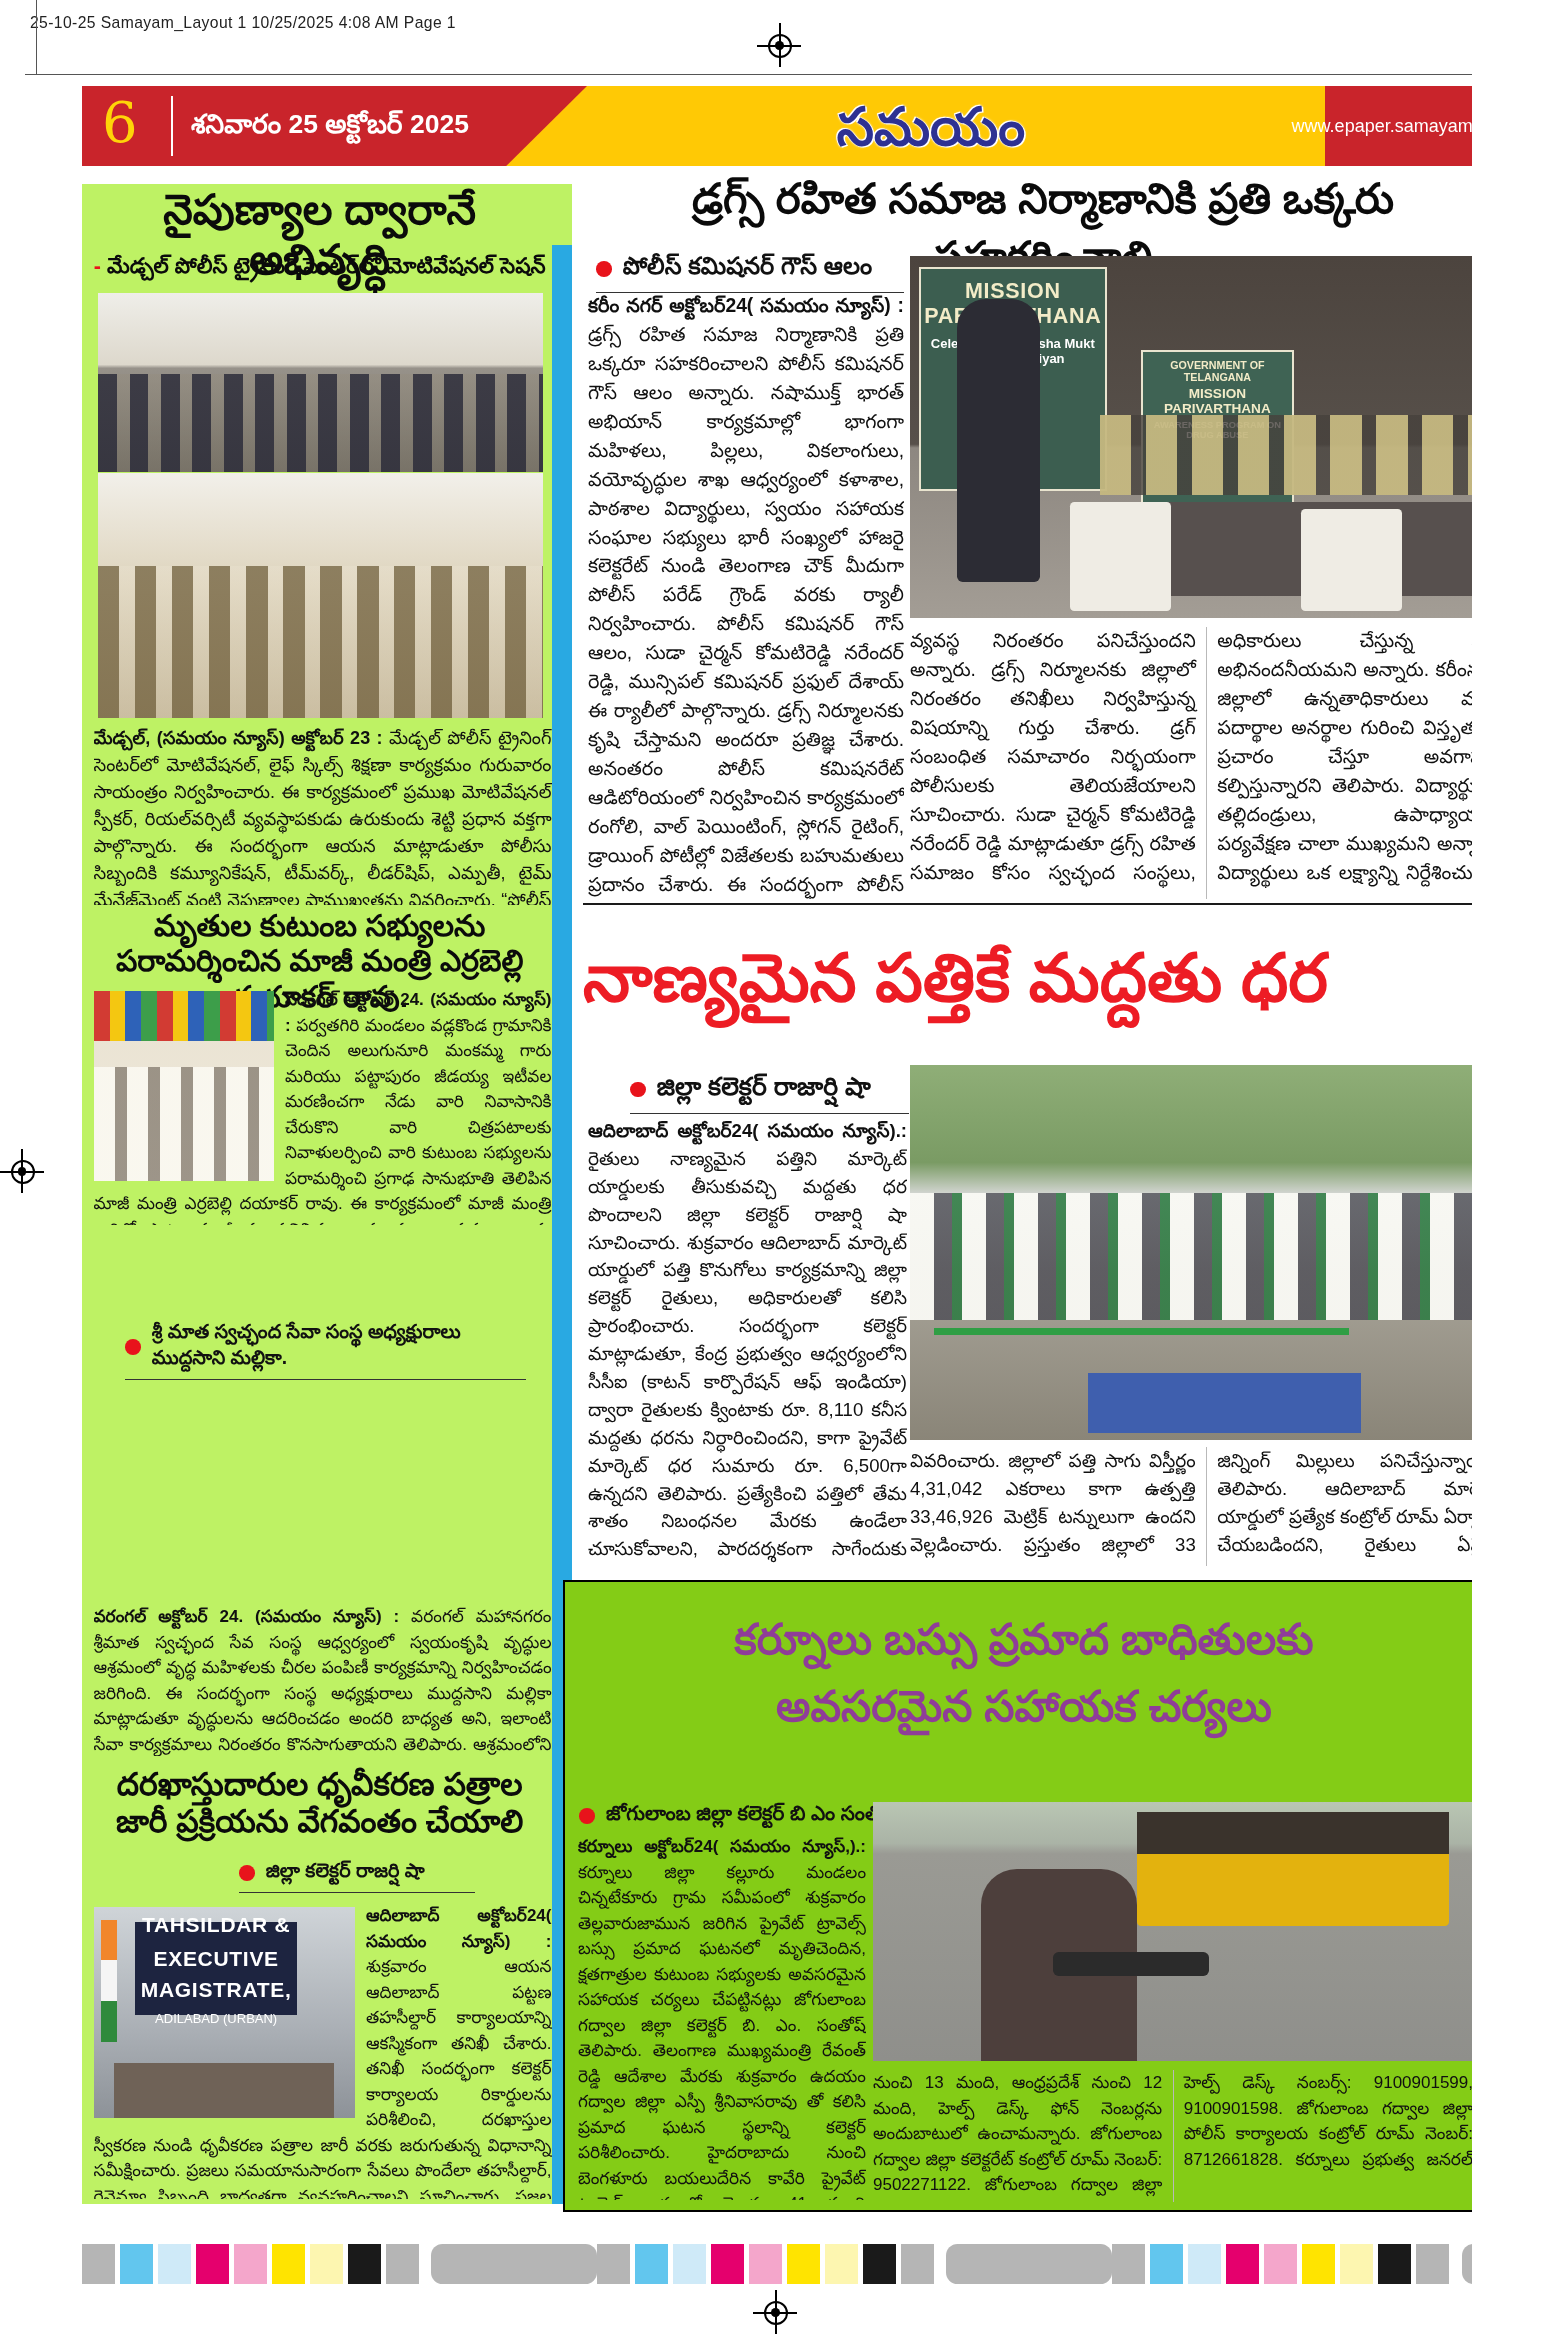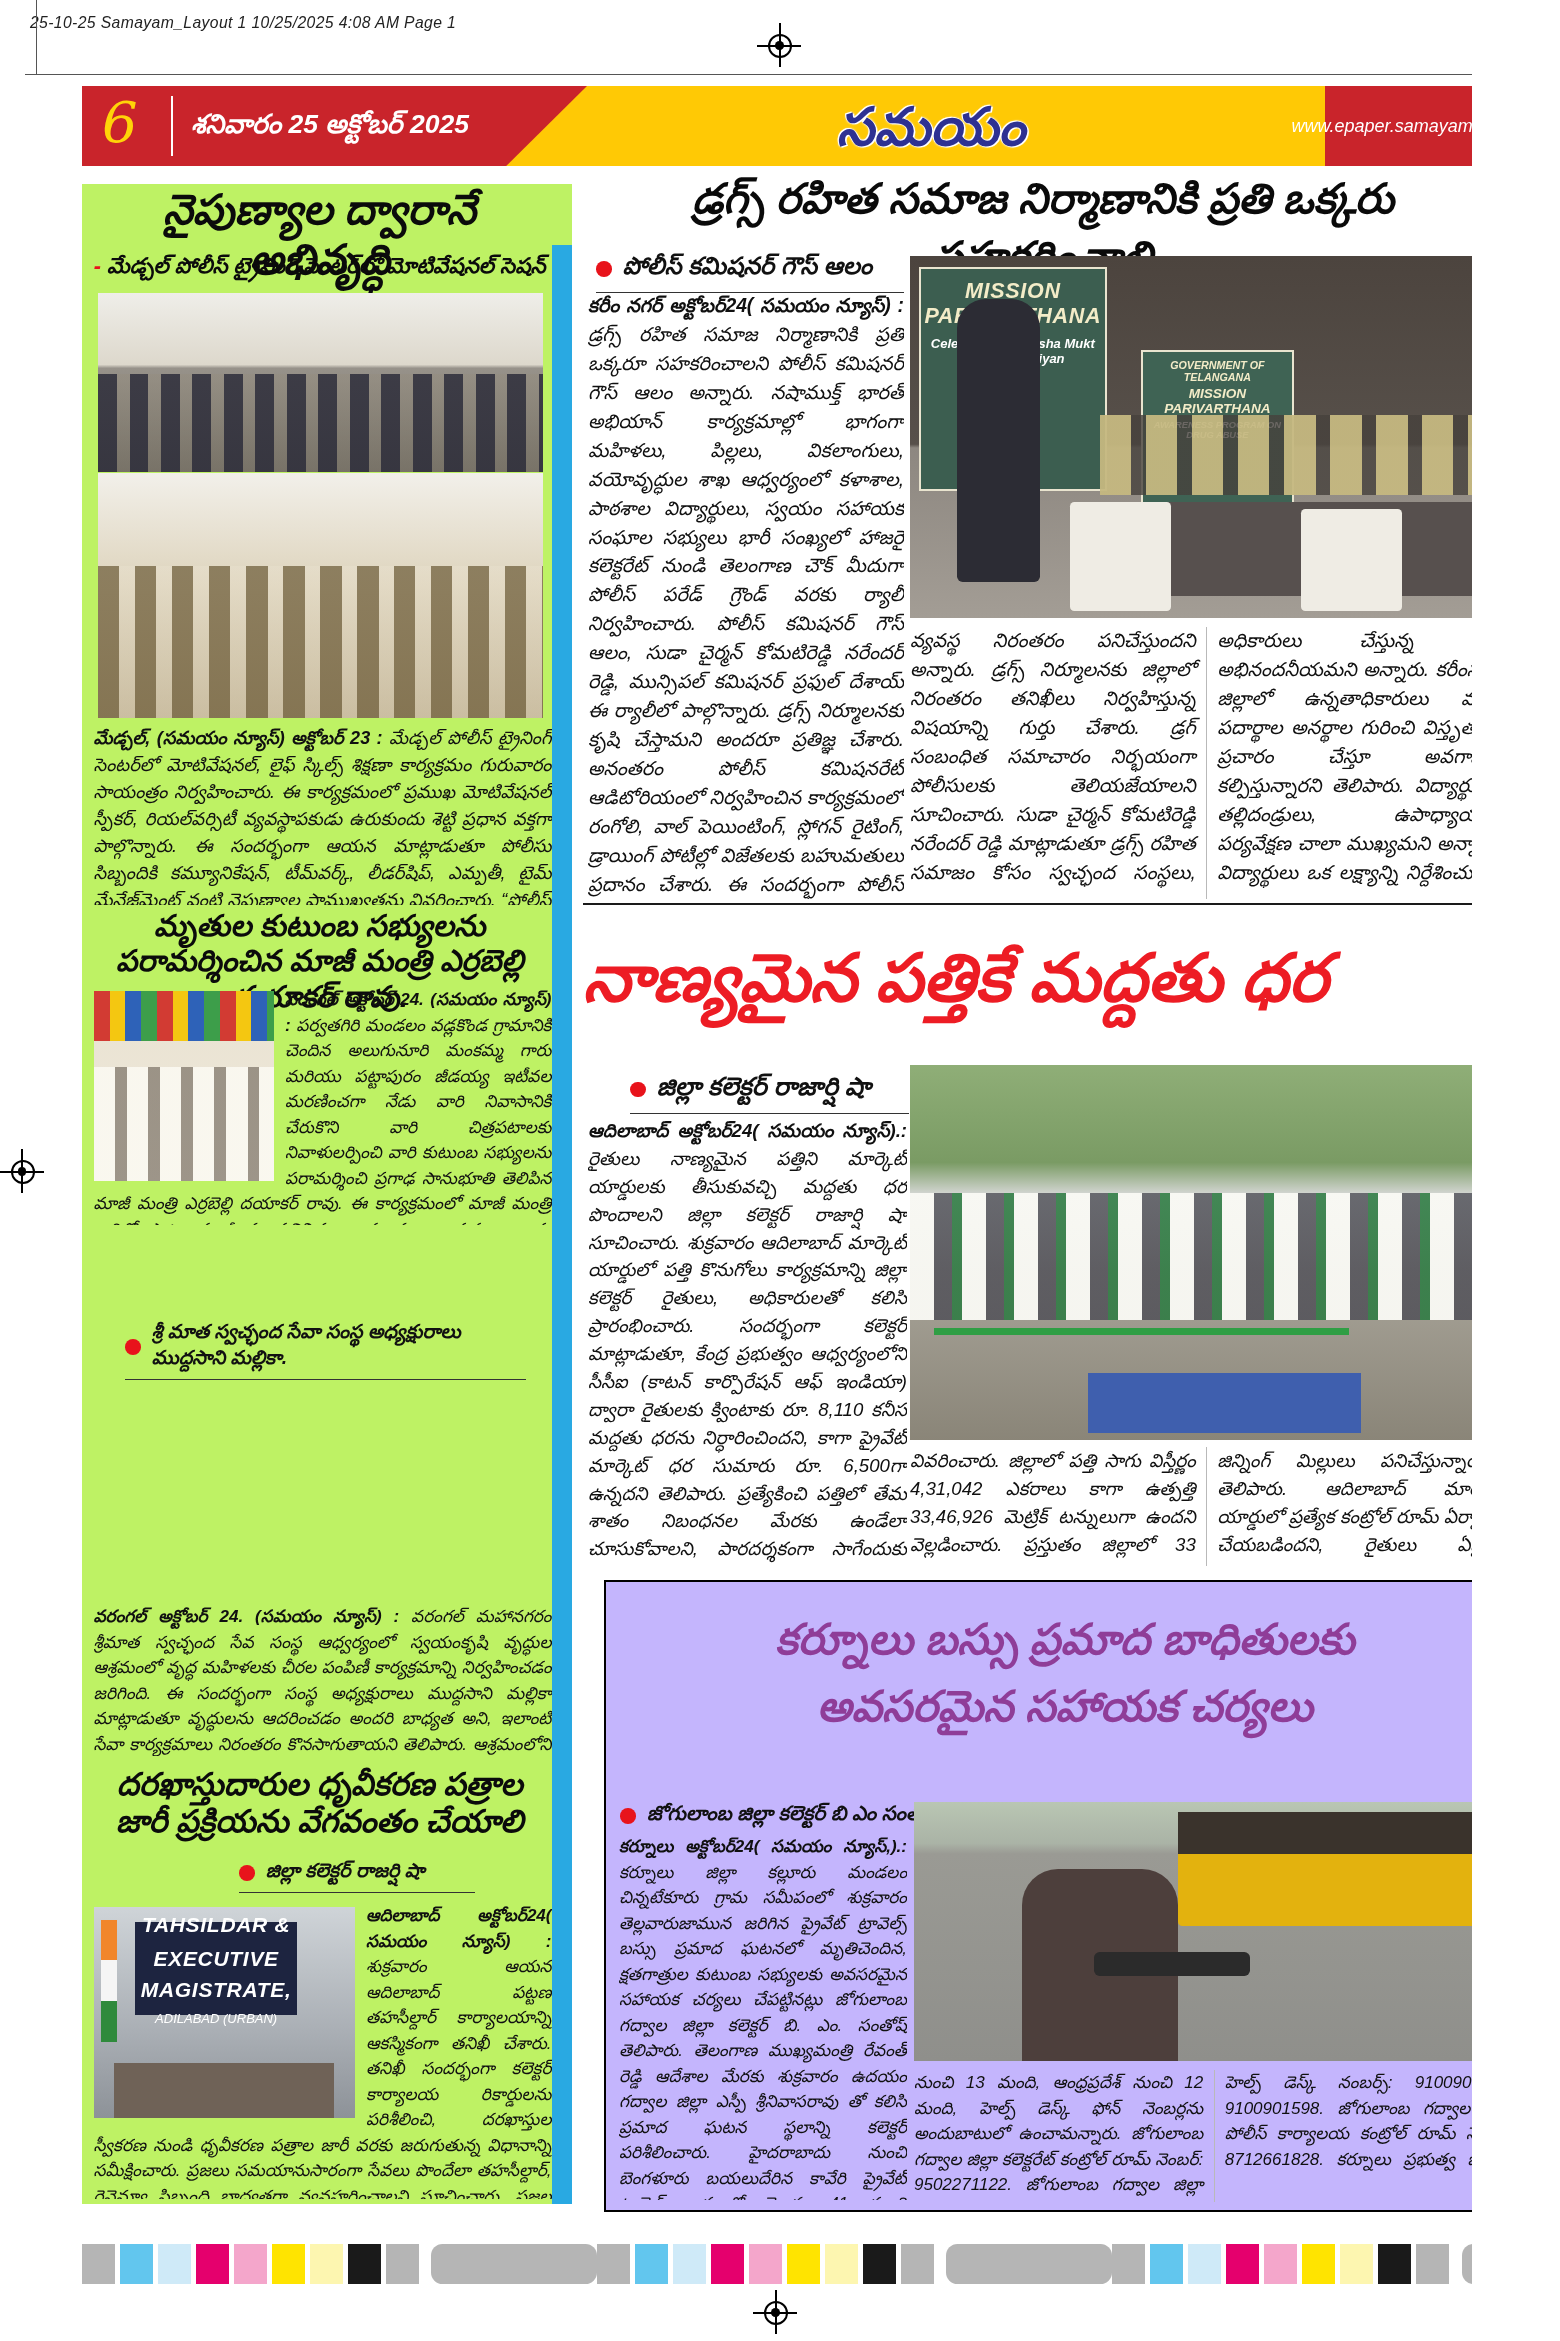--- a/index.html
+++ b/index.html
@@ -1,17 +1,17 @@
 <!DOCTYPE html>
 <html style="font-size:11.5px"><head>
 <meta charset="utf-8">
 <style>
   html,body{margin:0;padding:0;background:#ffffff;}
   #page{position:relative;width:1472px;height:2342px;background:#fff;
-        font-family:"Liberation Sans","DejaVu Sans",sans-serif;color:#111;overflow:hidden;font-style:italic;}
+        font-family:"Liberation Sans","DejaVu Sans",sans-serif;color:#111;overflow:hidden;}
   .abs{position:absolute;}
   
   .slug{left:30px;top:14.3px;font-size:15.7px;color:#222;letter-spacing:0.4px;}
   .hairline-top{left:25px;top:74px;width:1512px;height:1.4px;background:#555;}
   .tickL{left:36px;top:0;width:1.4px;height:74px;background:#555;}
   .tickR{left:1523px;top:0;width:1.4px;height:74px;background:#555;}
   .regmark{width:33px;height:33px;}
   .regmark .ring{position:absolute;left:5px;top:5px;width:20px;height:20px;border:2.9px solid #000;border-radius:50%;}
   .regmark .dot{position:absolute;left:12px;top:12px;width:8.6px;height:8.6px;background:#000;border-radius:50%;}
   .regmark:before{content:"";position:absolute;left:15.7px;top:-5.7px;width:2.1px;height:44px;background:#000;}
@@ -92,21 +92,21 @@
   .ph-accident .bus{position:absolute;right:4%;top:4%;width:52%;height:44%;background:#e3b20e;border-radius:4.3px;}
   .ph-accident .burnt{position:absolute;right:4%;top:4%;width:52%;height:16%;background:#3a332c;}
   .ph-accident .man{position:absolute;left:18%;top:26%;width:26%;height:74%;background:#4d3f3c;border-radius:36px 36px 0 0;}
   .ph-accident .mic{position:absolute;left:30%;top:58%;width:26%;height:9%;background:#2b2b2b;border-radius:5.7px;}
   
   .rhead-main{left:583px;top:175px;width:920px;text-align:center;font-size:42px;font-weight:bold;color:#0a0a0a;}
   .rbody{position:absolute;font-size:19.3px;line-height:1.5;text-align:justify;color:#101010;overflow:hidden;}
   .twocol{column-count:2;column-gap:21.5px;column-rule:0.7px solid #b9b9b9;}
   .divider{left:583px;top:903px;width:920px;height:2.1px;background:#1a1a1a;}
   .rhead-cotton{left:583px;top:939px;width:920px;font-size:67px;font-weight:bold;color:#ed1c24;}
-  .busbox{left:604px;top:1580px;width:918px;height:628px;border:2.1px solid #000;background:#c4b5fd;}
+  .busbox{left:563px;top:1580px;width:918px;height:628px;border:2.1px solid #000;background:#84cc16;}
   .rhead-bus{position:absolute;left:0;top:24px;width:100%;text-align:center;font-size:43px;font-weight:bold;
              color:#8f3d98;line-height:1.55;white-space:pre-line;}
   
   .cbar{left:82px;top:2244px;width:1396px;height:40px;display:flex;align-items:center;justify-content:space-between;}
   .cgroup{display:flex;align-items:center;gap:5px;}
   .sw{width:33px;height:40px;}
   .cpill{width:166px;height:40px;background:#b5b5b5;border-radius:11.5px;margin-left:7.2px;}
   b{font-weight:bold;}
 </style>
 </head>

